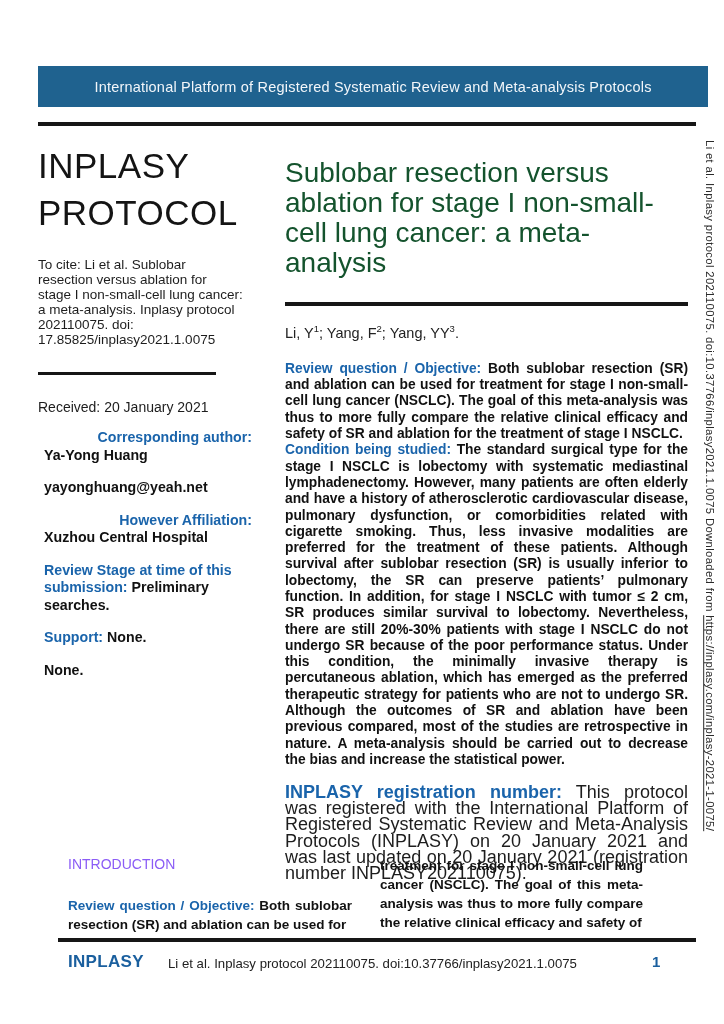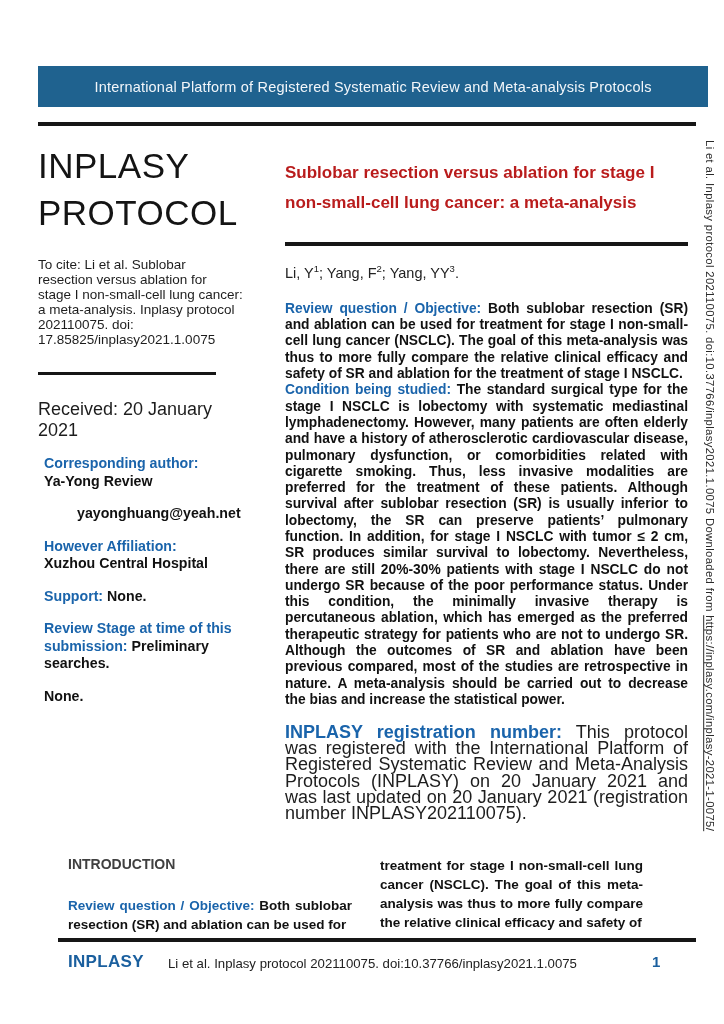--- a/index.html
+++ b/index.html
@@ -18,47 +18,47 @@
     display:flex;align-items:center;justify-content:center;
   }
   .banner span{color:#f2f6fa;font-size:14.5px;letter-spacing:.2px;}
   .rule{background:#161616;position:absolute;}
   .rule-top{left:38px;top:122px;width:658px;height:4px;}
   
   .leftcol{position:absolute;left:38px;top:142px;width:214px;}
   .masthead{font-size:35px;line-height:47px;font-weight:400;color:#141414;letter-spacing:.5px;}
   .tocite{margin-top:22px;font-size:13.5px;line-height:14.9px;color:#1d1d1d;width:205px;}
   .leftrule{margin-top:25px;width:178px;height:3px;background:#161616;}
-  .dates{margin-top:24px;font-size:18px;color:#1d1d1d;}
+  .dates{margin-top:24px;font-size:14px;color:#1d1d1d;}
   .dates .date-line{margin-bottom:14px;}
   .infoblocks{margin-top:14px;padding-left:6px;font-size:14.2px;font-weight:700;line-height:17.5px;}
   .infoblocks .blk{margin-bottom:15px;}
-  .bluelabel{color:#1a64ab;}
+  .bluelabel{color:#1a64ab;text-align:right;}
   .blkval{color:#111;}
-  .email{margin-top:15px;margin-left:33px;}
+  .email{margin-top:15px;}
   
   .rightcol{position:absolute;left:285px;top:158px;width:403px;}
-  .title{color:#b91c1c;font-size:17px;line-height:30px;font-weight:700;}
+  .title{color:#14532d;font-size:28px;line-height:30px;font-weight:400;}
   .title-rule{margin-top:24px;width:403px;height:4px;background:#161616;}
   .authors{margin-top:17px;font-size:14.5px;color:#222;}
   .authors sup{font-size:9.5px;}
   .bodypara{
     margin-top:20px;
     font-size:13.8px;line-height:16.3px;font-weight:700;color:#111;
     text-align:justify;
   }
   .bodypara p{margin:0;}
   .regpara{
     margin-top:16px;
     font-size:18px;line-height:16.1px;font-weight:400;color:#1d1d1d;
     text-align:justify;
   }
   
   .intro-left{position:absolute;left:68px;top:856px;width:284px;}
-  .intro-heading{color:#404040;font-size:14px;font-weight:700;}
+  .intro-heading{color:#8b5cf6;font-size:14px;font-weight:400;}
   .intro-para{margin-top:24px;font-size:13.5px;line-height:19px;font-weight:700;color:#111;text-align:justify;}
   .intro-right{position:absolute;left:380px;top:856px;width:263px;
     font-size:13.5px;line-height:19px;font-weight:700;color:#111;text-align:justify;}
   
   .rule-footer{left:58px;top:938px;width:638px;height:4px;}
   .footer-brand{position:absolute;left:68px;top:952px;color:#1a5f9e;font-size:17px;font-weight:700;letter-spacing:.3px;}
   .footer-citation{position:absolute;left:168px;top:956px;font-size:13.2px;color:#222;text-align:center;}
   .footer-page{position:absolute;left:652px;top:953px;color:#1a5f9e;font-size:15px;font-weight:700;}
   
   .sidebar-vert{
@@ -90,37 +90,37 @@
 
     <div class="leftrule"></div>
 
     <div class="dates">
       <div class="date-line">Received: 20 January 2021</div>
     </div>
 
     <div class="infoblocks">
       <div class="blk">
         <div class="bluelabel">Corresponding author:</div>
-        <div class="blkval">Ya-Yong Review</div>
+        <div class="blkval">Ya-Yong Huang</div>
         <div class="blkval email">yayonghuang@yeah.net</div>
       </div>
 
       <div class="blk">
         <div class="bluelabel">However Affiliation:</div>
         <div class="blkval">Xuzhou Central Hospital</div>
       </div>
 
       <div class="blk">
-        <span class="bluelabel">Support:</span>
-        <span class="blkval">None.</span>
+        <span class="bluelabel">Review Stage at time of this submission:</span>
+        <span class="blkval">Preliminary searches.</span>
       </div>
 
       <div class="blk">
-        <span class="bluelabel">Review Stage at time of this submission:</span>
-        <span class="blkval">Preliminary searches.</span>
+        <span class="bluelabel">Support:</span>
+        <span class="blkval">None.</span>
       </div>
 
       <div class="blk">
         <div class="blkval">None.</div>
       </div>
     </div>
   </div>
 
   <div class="rightcol">
     <div class="title">Sublobar resection versus ablation for stage I non-small-cell lung cancer: a meta-analysis</div>

